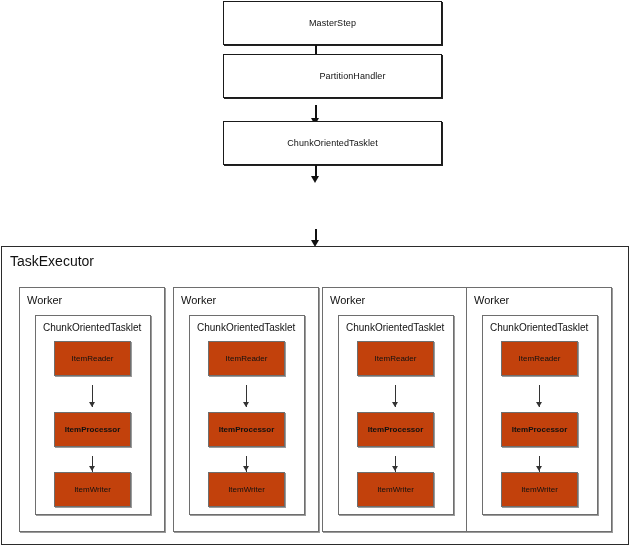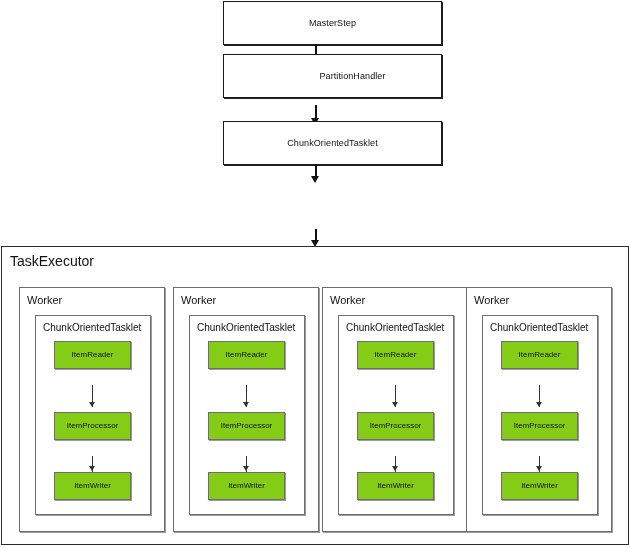--- a/index.html
+++ b/index.html
@@ -118,37 +118,37 @@
     font-size: 10px;
     color: #111111;
     line-height: 1;
   }
 
   
   .step-box {
     position: absolute;
     left: 18px;
     width: 77px;
-    height: 28px;
-    box-sizing: border-box;
-    background: #84cc16;
+    height: 35px;
+    box-sizing: border-box;
+    background: #c2410c;
     border: 1px solid #6e6e6e;
     box-shadow: 1px 1px 0 0 #9a9a9a;
     display: flex;
     align-items: center;
     justify-content: center;
   }
   .step-box .lbl {
     font-size: 8px;
     color: #111111;
     line-height: 1;
     text-align: center;
   }
   .step-box.reader    { top: 25px; }
-  .step-box.processor { top: 96px; }
+  .step-box.processor { top: 96px; font-weight: bold; }
   .step-box.writer    { top: 156px; }
 
   .inner-arrow-v {
     position: absolute;
     left: 56px;
     width: 1px;
     background: #333333;
   }
   .inner-arrow-head {
     position: absolute;

